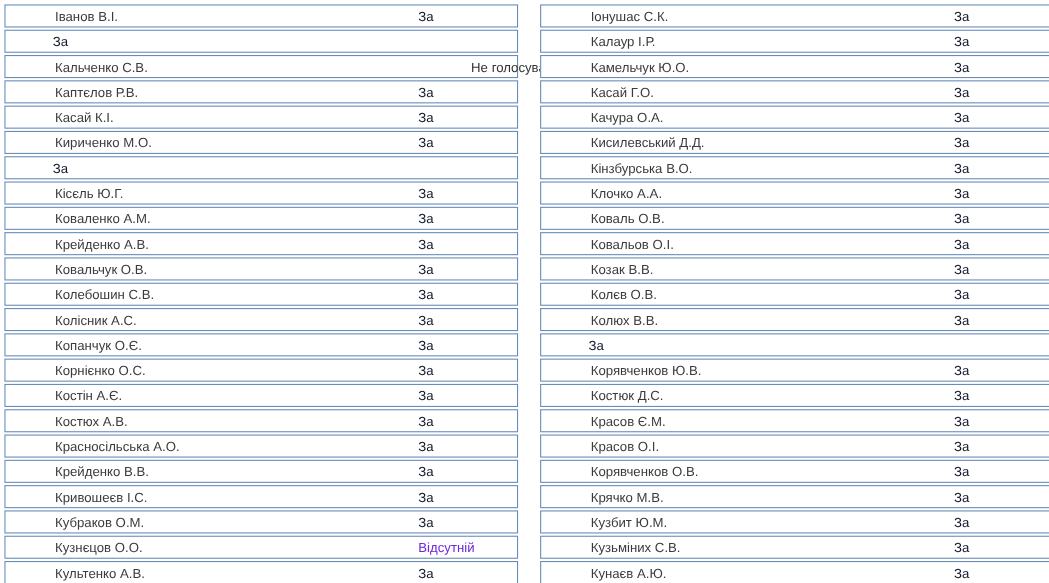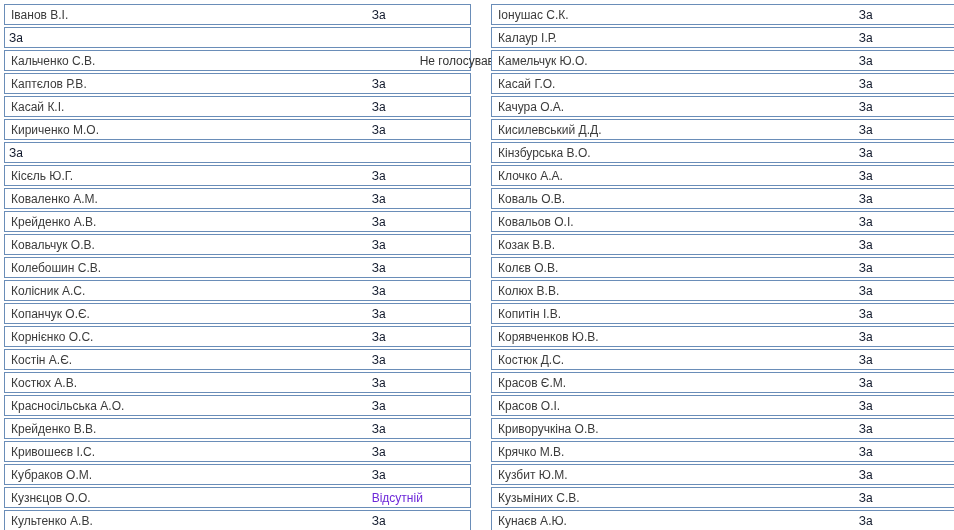--- a/index.html
+++ b/index.html
@@ -21,20 +21,21 @@
     display: flex;
     flex-direction: column;
     gap: 2px;
   }
   .row {
     display: flex;
     align-items: center;
     border: 1px solid #6a8db8;
     height: 21px;
     background: #ffffff;
+    padding-left: 39px;
   }
   .name {
     flex: 0 0 78%;
     padding: 0 6px;
     color: #3b3b3b;
     white-space: nowrap;
     overflow: hidden;
   }
   .vote {
     flex: 0 0 22%;
@@ -188,41 +189,40 @@
       </div>
       <div class="row">
         <div class="name">Колєв О.В.</div>
         <div class="vote za">За</div>
       </div>
       <div class="row">
         <div class="name">Колюх В.В.</div>
         <div class="vote za">За</div>
       </div>
       <div class="row">
-        <div class="name">Копитін І.В.</div>
         <div class="vote za">За</div>
       </div>
       <div class="row">
         <div class="name">Корявченков Ю.В.</div>
         <div class="vote za">За</div>
       </div>
       <div class="row">
         <div class="name">Костюк Д.С.</div>
         <div class="vote za">За</div>
       </div>
       <div class="row">
         <div class="name">Красов Є.М.</div>
         <div class="vote za">За</div>
       </div>
       <div class="row">
         <div class="name">Красов О.І.</div>
         <div class="vote za">За</div>
       </div>
       <div class="row">
-        <div class="name">Криворучкіна О.В.</div>
+        <div class="name">Корявченков О.В.</div>
         <div class="vote za">За</div>
       </div>
       <div class="row">
         <div class="name">Крячко М.В.</div>
         <div class="vote za">За</div>
       </div>
       <div class="row">
         <div class="name">Кузбит Ю.М.</div>
         <div class="vote za">За</div>
       </div>

